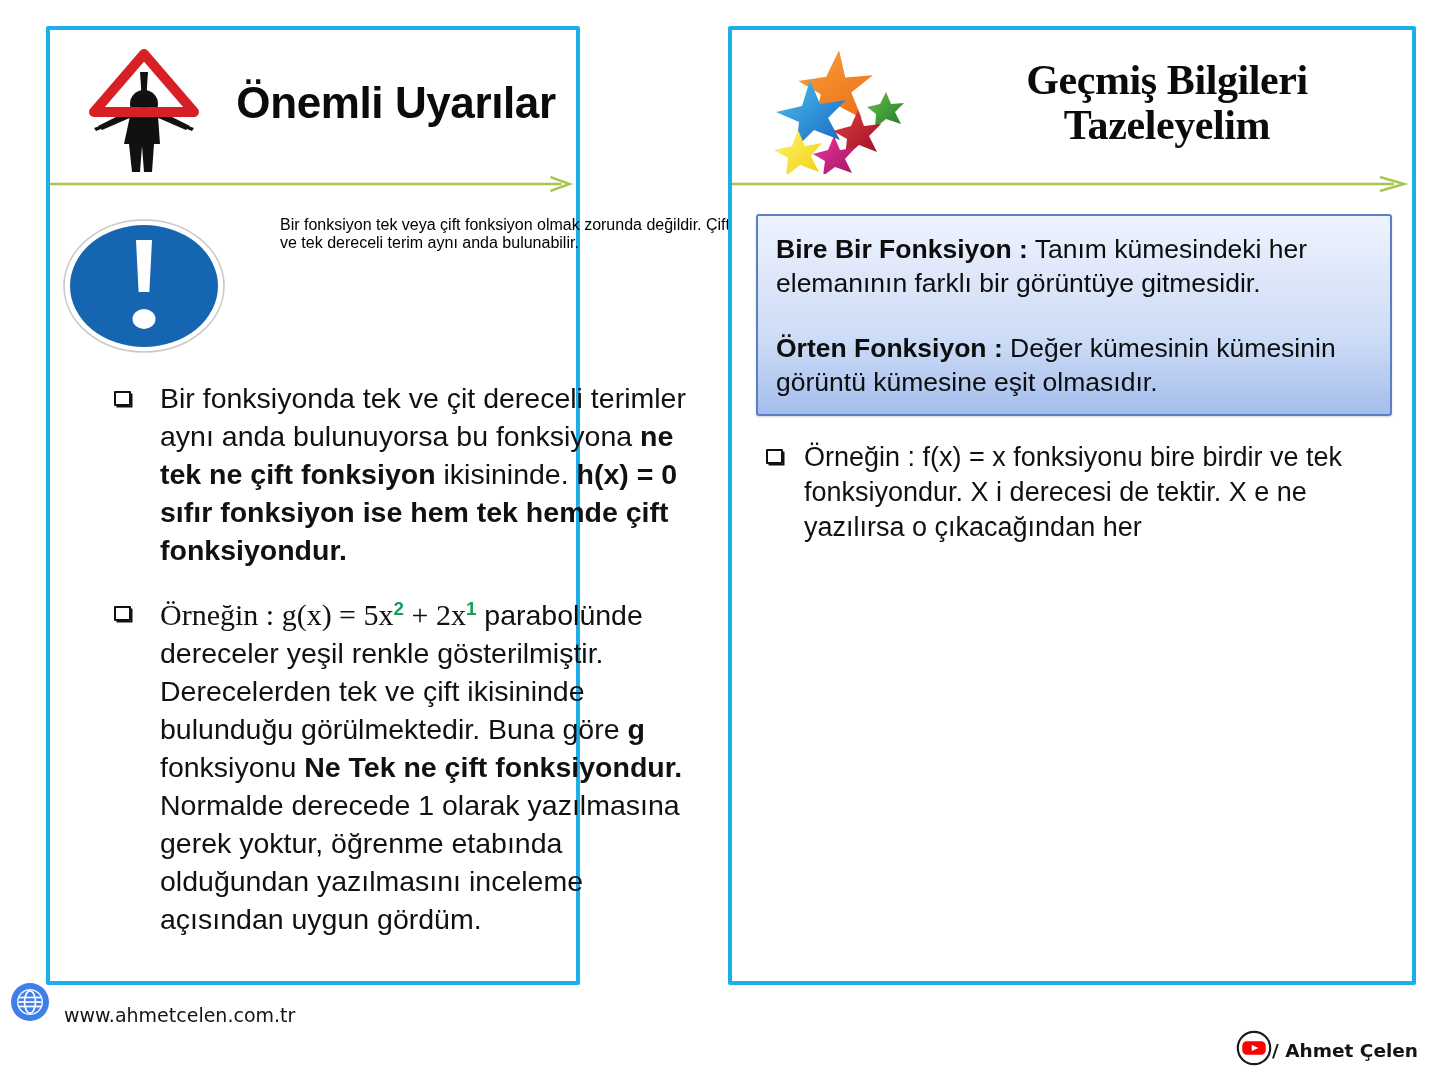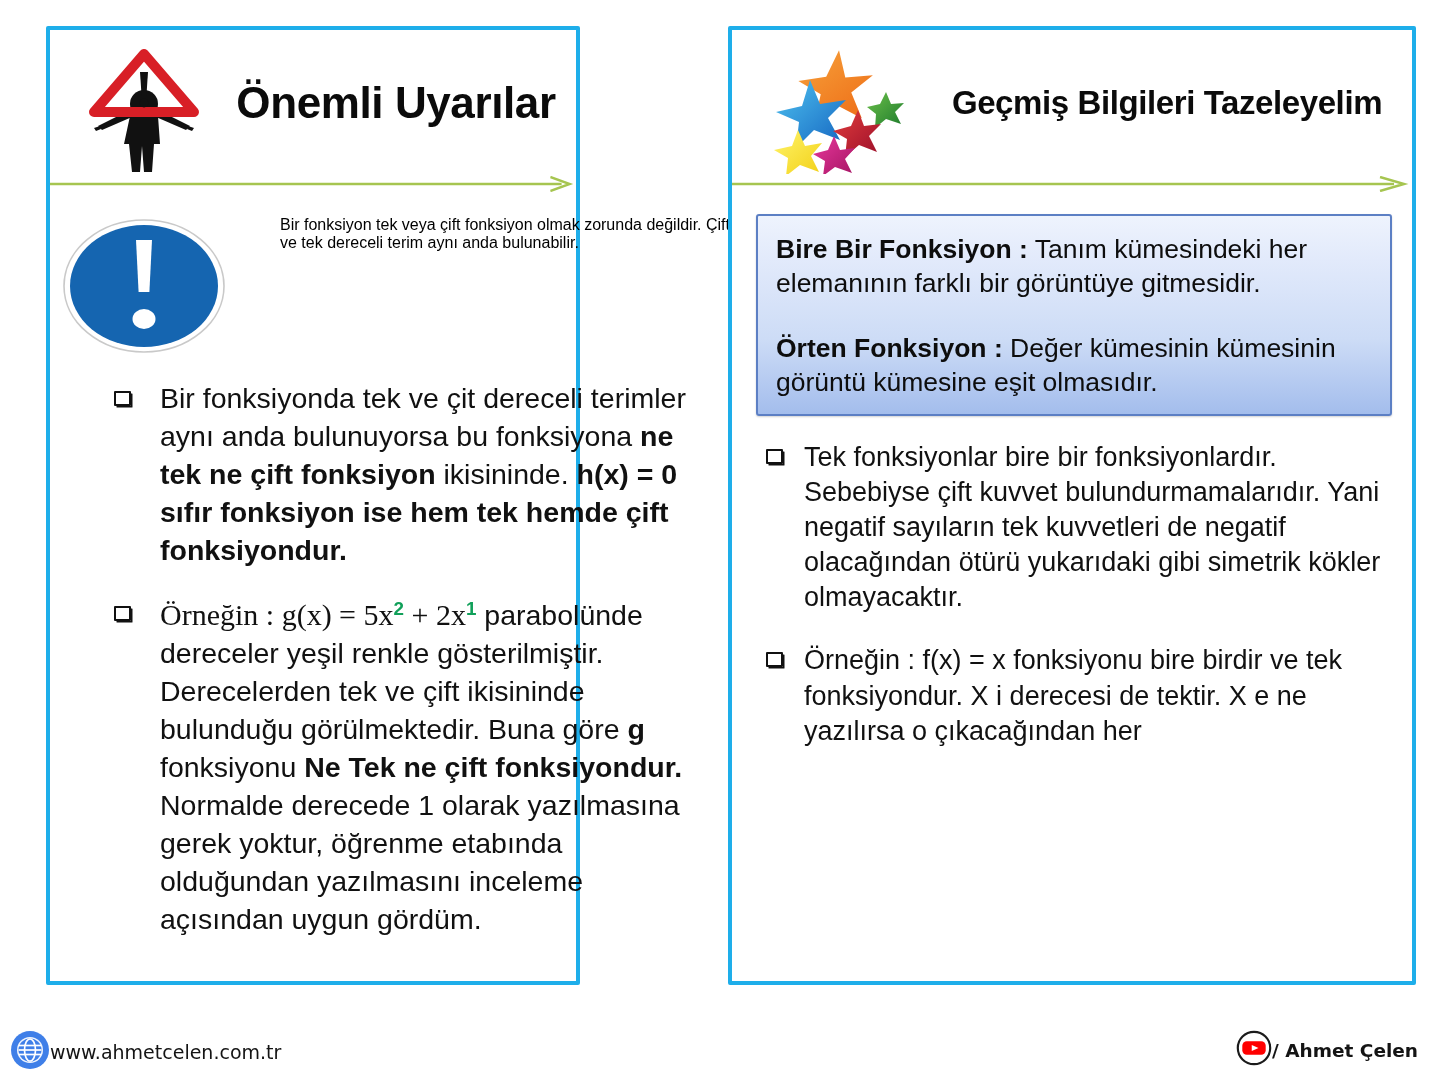--- a/index.html
+++ b/index.html
@@ -43,21 +43,22 @@
     text-align: center;
     font-weight: bold;
     font-size: 44px;
     line-height: 1.08;
     color: #0b0b0b;
     letter-spacing: -0.4px;
   }
   #panel-right .header-title {
     left: 200px;
     right: 10px;
-    font-size: 33px;
+    font-size: 42px;
+    font-family: Liberation Serif, serif;
   }
 
   
   .divider {
     position: absolute;
     left: 0;
     right: 0;
     top: 146px;
     height: 16px;
   }
@@ -181,23 +182,24 @@
     top: 248px;
     width: 640px;
   }
   #right-bullets li.bullet { margin-bottom: 28px; padding-left: 48px; }
   #right-bullets li.bullet:last-child { margin-bottom: 17px; }
 
   
   .footer-left {
     position: absolute;
     left: 10px;
-    top: 1030px;
+    top: 982px;
     display: flex;
-    align-items: center;
+    align-items: flex-end;
+    gap: 14px;
   }
   .footer-right {
     position: absolute;
     right: 22px;
     top: 1030px;
     display: flex;
     align-items: center;
   }
   .footer-text {
     font-size: 19px;
@@ -337,24 +339,20 @@
 
   <div class="panel-body">
 
     <div id="def-box">
       <p><b>Bire Bir Fonksiyon :</b><span> Tanım kümesindeki her elemanının farklı bir görüntüye gitmesidir.</span></p>
       <p class="spacer"></p>
       <p><b>Örten Fonksiyon :</b><span> Değer kümesinin kümesinin görüntü kümesine eşit olmasıdır.</span></p>
     </div>
 
     <ul class="bullets" id="right-bullets">
-      <li class="bullet">
-        <span class="box"></span>
-        <span>Tek fonksiyonlar bire bir fonksiyonlardır. Sebebiyse çift kuvvet bulundurmamalarıdır. Yani negatif sayıların tek kuvvetleri de negatif olacağından ötürü yukarıdaki gibi simetrik kökler olmayacaktır.</span>
-      </li>
       <li class="bullet">
         <span class="box"></span>
         <span>Örneğin : f(x) = x fonksiyonu bire birdir ve tek fonksiyondur. X i derecesi de tektir. X e ne yazılırsa o çıkacağından her</span>
       </li>
     </ul>
   </div>
 </div>
 
 <div class="footer-left">
   <span>

